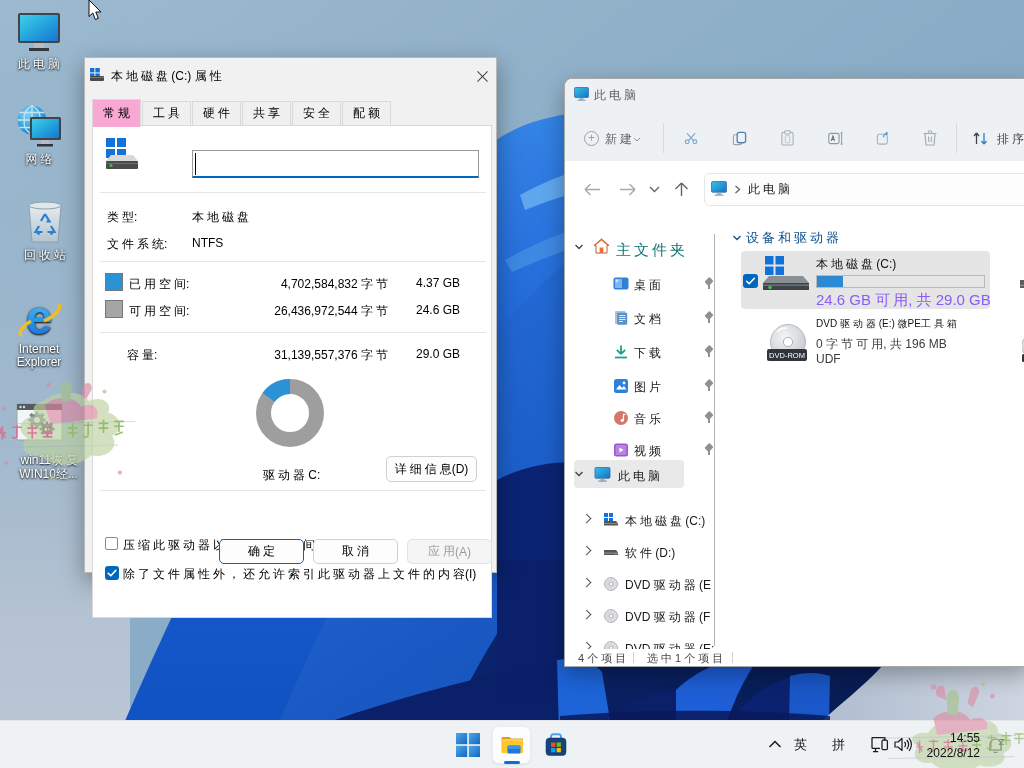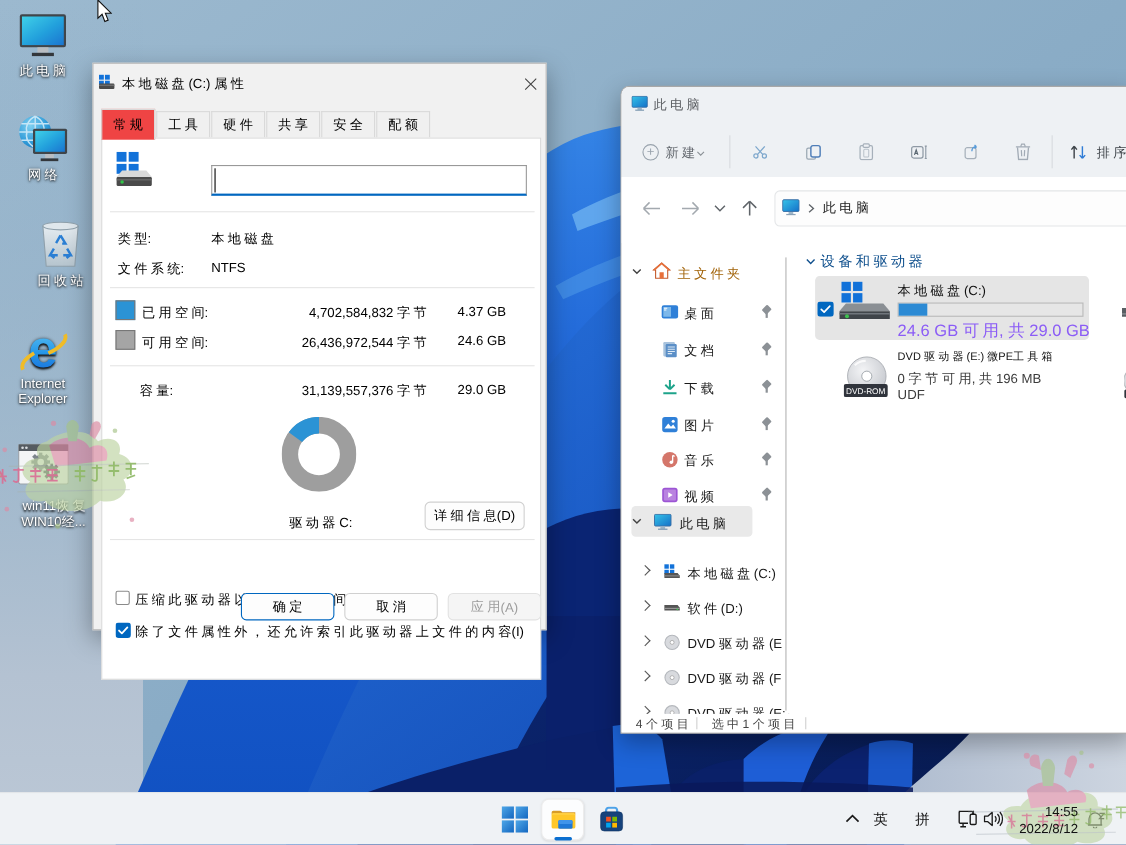--- a/index.html
+++ b/index.html
@@ -10,40 +10,40 @@
 #desk{position:relative;width:1024px;height:768px;overflow:hidden;background:#8fb0c9;}
 .abs{position:absolute;}
 
 #dlg{position:absolute;left:84px;top:57px;width:413px;height:516px;background:#f1f1f1;
  border:1px solid #b8b8b8;border-radius:0;box-shadow:0 8px 22px rgba(0,0,0,.35);z-index:10;font-size:12px;color:#000;}
 #dlg .titlebar{position:absolute;left:0;top:0;width:100%;height:38px;}
 #dlg .title{position:absolute;left:26px;top:10px;font-size:12px;}
 .tabs{position:absolute;left:7px;top:41px;height:26px;display:flex;}
 .tab{height:24px;margin-top:2px;padding:0 10px;border:1px solid #d9d9d9;border-bottom:none;
  display:flex;align-items:center;background:#f0f0f0;font-size:12px;position:relative;margin-right:1px;}
-.tab.sel{height:28px;margin-top:0;background:#ef4444;z-index:2;border-color:#d9d9d9;}
+.tab.sel{height:28px;margin-top:0;background:#f9a8d4;z-index:2;border-color:#d9d9d9;}
 .page{position:absolute;left:7px;top:67px;width:400px;height:493px;background:#fff;border:1px solid #d9d9d9;}
 .hr{position:absolute;left:7px;width:386px;height:1px;background:#e5e5e5;}
 #dlg .foot{position:absolute;left:0;bottom:0;width:100%;height:52px;}
 .btn{position:absolute;width:85px;height:25px;background:#fdfdfd;border:1px solid #d0d0d0;border-radius:5px;
  font-size:12px;display:flex;align-items:center;justify-content:center;}
 .btn.def{border:1px solid #0067c0;}
 .btn.dis{color:#9d9d9d;background:#f5f5f5;border-color:#e2e2e2;}
 
 #exp{position:absolute;left:564px;top:78px;width:466px;height:589px;background:#fff;
  border:1px solid #a8a8a8;border-radius:8px 0 0 0;box-shadow:0 8px 22px rgba(0,0,0,.3);z-index:5;overflow:hidden;}
 #exp .chrome{position:absolute;left:0;top:0;width:100%;height:82px;background:#eef1f4;}
 #exp .navpane{position:absolute;left:0;top:82px;width:150px;bottom:17px;background:#fff;}
 #exp .statusbar{position:absolute;left:0;bottom:0;width:100%;height:17px;background:#fff;font-size:11px;color:#444;}
 
 #bar{position:absolute;left:0;top:720px;width:1024px;height:48px;background:#eff2f5;border-top:1px solid #e3e6e9;z-index:20;}
 
 .dico{position:absolute;width:78px;text-align:center;color:#fff;font-size:12px;z-index:1;
  text-shadow:0 1px 2px rgba(0,0,0,.85),0 0 3px rgba(0,0,0,.6);}
-.navrow{position:absolute;left:0;width:138px;height:24px;}
+.navrow{position:absolute;left:12px;width:138px;height:24px;}
 .nico{position:absolute;left:36px;top:4px;width:16px;height:16px;}
 .ntx{position:absolute;left:57px;top:5px;font-size:12px;color:#191919;}
 .pin{position:absolute;left:128px;top:6px;width:8px;height:11px;}
 .pin:before{content:"";position:absolute;left:1px;top:0;width:6px;height:7px;background:#8c9196;border-radius:1px;transform:rotate(45deg);}
 .pin:after{content:"";position:absolute;left:3.4px;top:6px;width:1.4px;height:5px;background:#8c9196;}
 .drvrow{position:absolute;left:0;width:150px;height:24px;}
 .drvrow:before{content:"";position:absolute;left:18px;top:8px;width:6px;height:6px;border-right:1.3px solid #555;border-bottom:1.3px solid #555;transform:translateY(-1px) rotate(-45deg);}
 .dico2{position:absolute;left:38px;top:4px;width:16px;height:16px;}
 .ntx2{position:absolute;left:60px;top:5px;font-size:12px;color:#191919;}
 </style>
@@ -180,21 +180,21 @@
     <div class="navpane">
 
       <svg class="abs" style="left:9px;top:81px" width="10" height="10" viewBox="0 0 10 10">
           <path d="M1.5,3 L5,6.5 L8.5,3" stroke="#444" stroke-width="1.3" fill="none"></path>
         </svg>
       <svg class="abs" style="left:28px;top:77px" width="17" height="16" viewBox="0 0 17 16">
         <path d="M8.5,1 L16,7.5 L14,7.5 L14,15 L3,15 L3,7.5 L1,7.5 Z" fill="#fff" stroke="#c55a2b" stroke-width="1"></path>
         <path d="M8.5,0.7 L0.7,7.6 L2.6,7.6 L8.5,2.4 L14.4,7.6 L16.3,7.6 Z" fill="#e8703a"></path>
         <rect x="6.6" y="9.5" width="3.8" height="5.5" fill="#e8703a"></rect>
       </svg>
-      <span class="abs" style="left:51px;top:80px;font-size:12px;color:#a16207;"><b class="cj">主文件夹</b></span>
+      <span class="abs" style="left:51px;top:80px;font-size:15px;color:#0f766e;"><b class="cj">主文件夹</b></span>
       <div class="navrow" style="top:111px">
           <svg class="nico" viewBox="0 0 16 16">
             <rect x="0.5" y="1.5" width="15" height="12" rx="2" fill="#2f80d8"></rect>
             <path d="M2,3 L9,3 L9,12 L2,12 Z" fill="#7db8ea"></path>
             <path d="M2.6,4.2 l3,0 M2.6,5.8 l2.2,0" stroke="#fff" stroke-width=".9"></path>
           </svg>
           <span class="ntx"><b class="cj">桌面</b></span>
           <span class="pin"></span>
         </div>
       <div class="navrow" style="top:179px">
@@ -530,21 +530,21 @@
         </defs>
       <circle cx="16" cy="16" r="14.5" fill="url(#glb)"></circle>
       <path d="M1.5,16 L30.5,16 M3.5,8.5 L28.5,8.5 M3.5,23.5 L28.5,23.5 M16,1.5 L16,30.5 M16,1.5 a21,14.5 0 0 0 -7.5,14.5 a21,14.5 0 0 0 7.5,14.5 M16,1.5 a21,14.5 0 0 1 7.5,14.5 a21,14.5 0 0 1 -7.5,14.5" stroke="#cfeaf8" stroke-width="1.3" fill="none" opacity=".9"></path>
       <rect x="14" y="13" width="31" height="23" rx="1.5" fill="#40454a"></rect>
       <rect x="16" y="15" width="27" height="19" fill="url(#scr)"></rect>
       <rect x="25" y="36" width="8" height="4" fill="#b9bdc2"></rect>
       <rect x="21" y="40" width="16" height="2.5" fill="#33373c"></rect>
     </svg>
     <div style="margin-top:3px;"><b class="cj">网络</b></div>
   </div>
-  <div class="dico" style="left:16px;top:200px;">
+  <div class="dico" style="left:6px;top:200px;">
     <svg width="40" height="44" viewBox="0 0 40 44" style="display:block;margin:0 auto;">
       <defs>
           <linearGradient id="bin" x1="0" y1="0" x2="0" y2="1">
             <stop offset="0" stop-color="#e8eef2" stop-opacity=".95"></stop>
             <stop offset="1" stop-color="#b9c6ce" stop-opacity=".9"></stop>
           </linearGradient>
         </defs>
       <path d="M4,6 L36,6 L33,42 L7,42 Z" fill="url(#bin)" stroke="#8fa0ab" stroke-width="1"></path>
       <ellipse cx="20" cy="5.5" rx="16" ry="3.5" fill="#dfe7ec" stroke="#8fa0ab" stroke-width="1"></ellipse>
       <path d="M20,14 l4.5,7.5 l-3,0 M20,14 l-4,7 M14,26 l-3.5,6 l7,0 M26,26 l3.5,6 l-7,0 M11.5,32 l3,2.5 M28.5,32 l-3,2.5" stroke="#2b7fd4" stroke-width="2.2" fill="none"></path>

